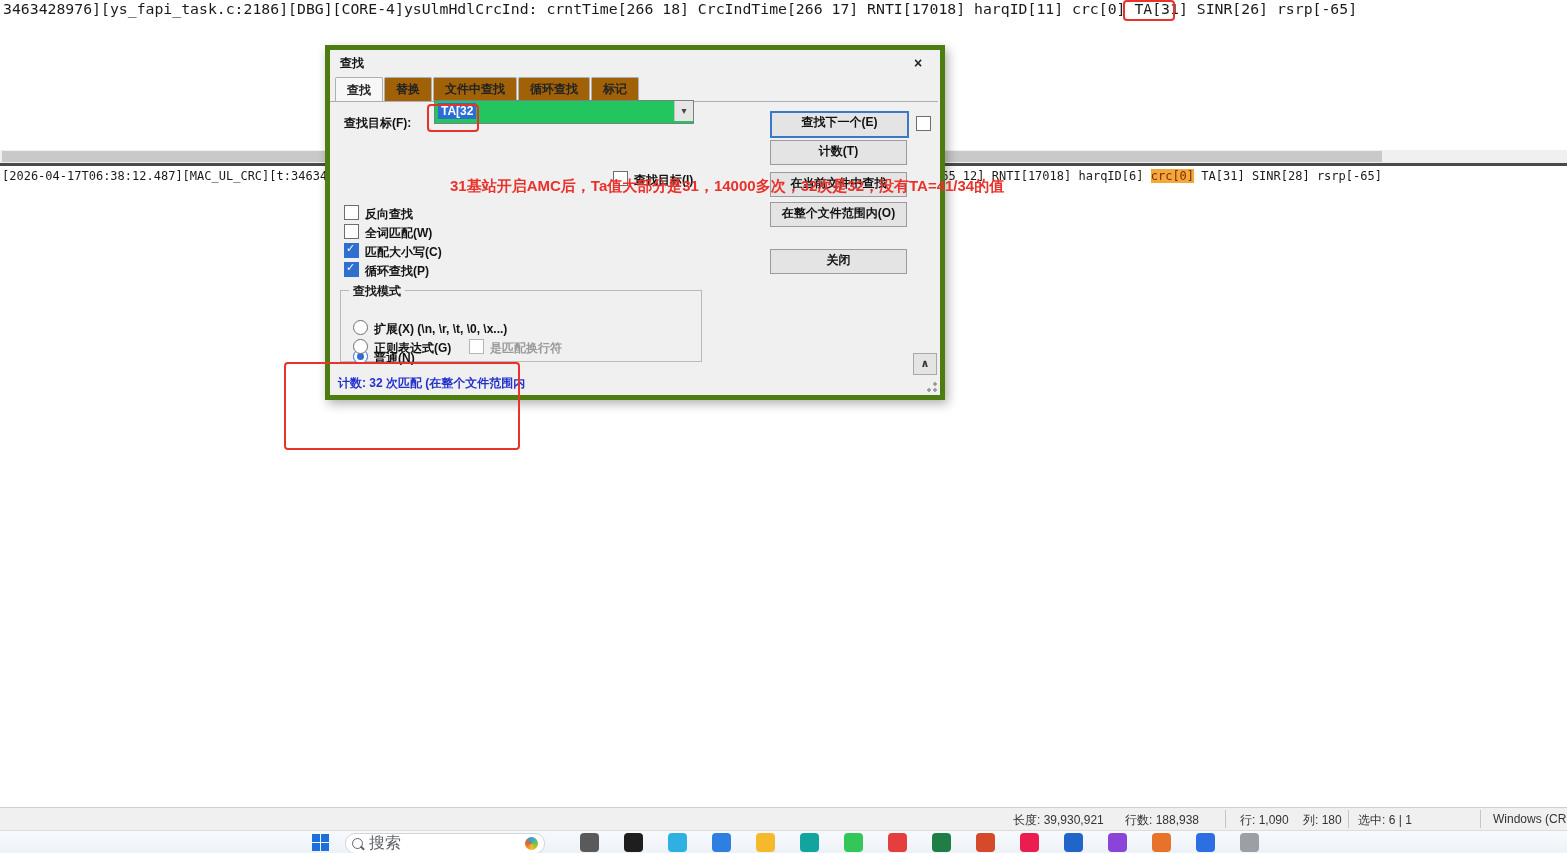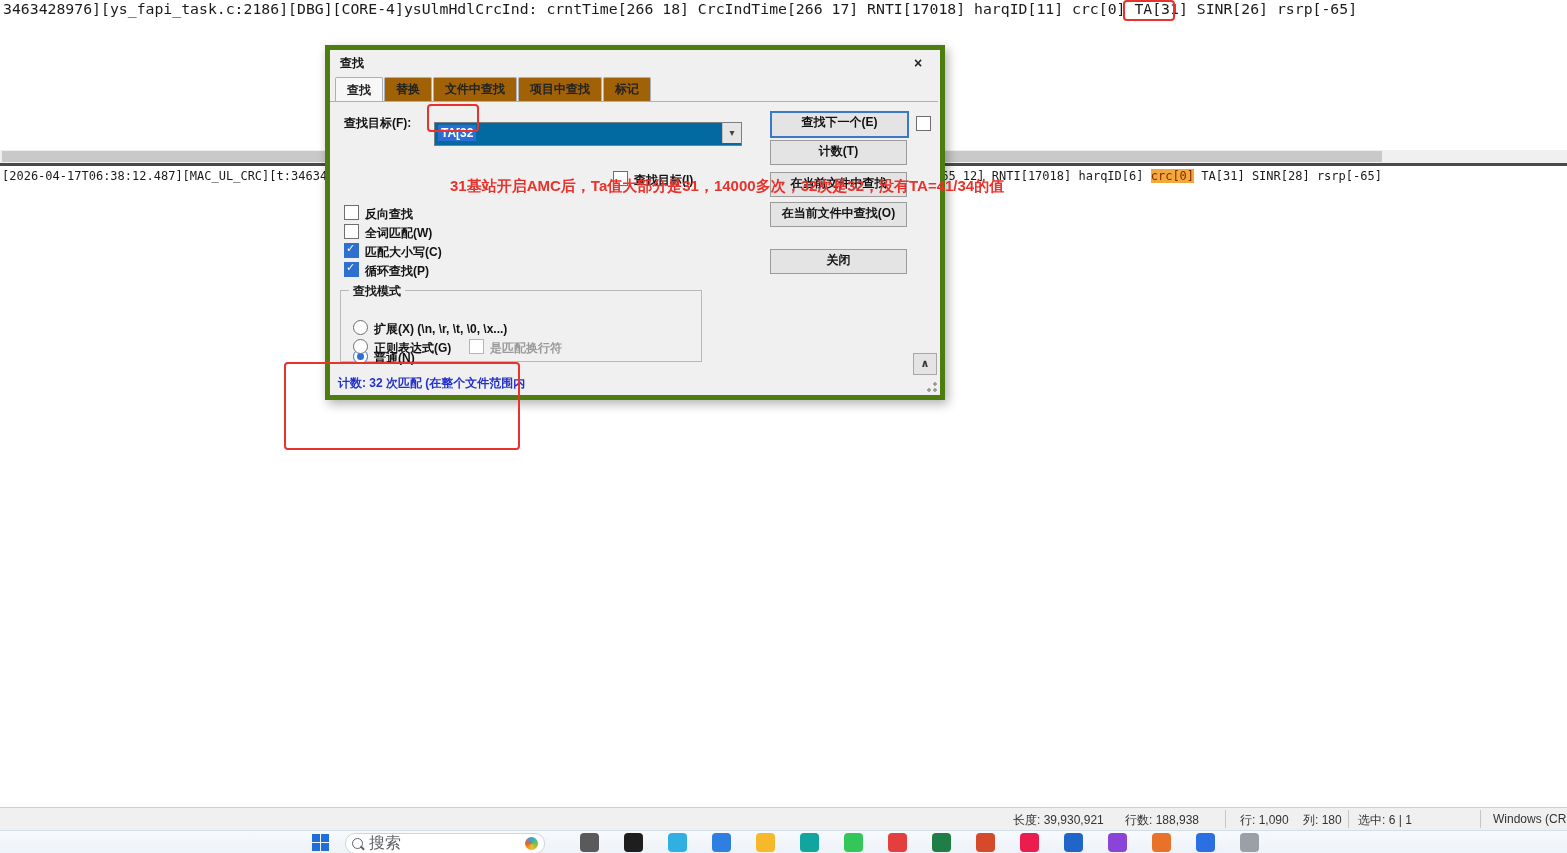--- a/index.html
+++ b/index.html
@@ -22,21 +22,21 @@
        border:5px solid #4d7c0f;box-shadow:3px 4px 10px rgba(0,0,0,.3);z-index:10;font-size:12px;font-weight:bold;}
   .dlg-title{height:26px;display:flex;align-items:center;padding-left:10px;font-size:12px;color:#111;}
   .dlg-close{position:absolute;top:1px;right:1px;width:42px;height:25px;text-align:center;line-height:25px;
              font-size:14px;color:#222;cursor:pointer;}
   .tabs{position:absolute;left:5px;top:30px;display:flex;align-items:flex-end;height:21px;}
   .tab{padding:3px 11px;border:1px solid #aab0b6;border-bottom:none;background:#a16207;margin-right:1px;
        border-radius:2px 2px 0 0;color:#222;}
   .tab.active{background:#f7f7f7;position:relative;top:1px;padding-top:4px;}
   .tabline{position:absolute;left:0;top:51px;width:608px;height:1px;background:#aab0b6;}
   .lbl{position:absolute;color:#111;}
-  .combo{position:absolute;left:104px;top:72px;width:258px;height:22px;background:#0369a1;border:1px solid #7a7f85;padding-left:48px;}
+  .combo{position:absolute;left:104px;top:50px;width:258px;height:22px;background:#22c55e;border:1px solid #7a7f85;}
   .combo .val{position:absolute;left:3px;top:2px;padding:1px 3px;background:#2a6dd5;color:#fff;}
   .combo .arrow{position:absolute;right:0;top:0;width:18px;height:20px;background:#e6e6e6;border-left:1px solid #c2c2c2;
                 text-align:center;line-height:20px;font-size:10px;color:#444;}
   .btn{position:absolute;width:135px;height:23px;background:#e4e4e4;border:1px solid #9b9b9b;
        text-align:center;line-height:21px;color:#111;cursor:pointer;}
   .btn.default{border:2px solid #3c78c8;line-height:19px;}
   .cb{display:inline-block;width:13px;height:13px;border:1px solid #6e6e6e;background:#fff;vertical-align:-2px;margin-right:6px;position:relative;}
   .cb.on{background:#2f6fd0;border-color:#2f6fd0;}
   .cb.on::after{content:"✓";position:absolute;left:1px;top:-2px;color:#fff;font-size:11px;}
   .rb{display:inline-block;width:13px;height:13px;border:1px solid #6e6e6e;border-radius:50%;background:#fff;vertical-align:-2px;margin-right:6px;position:relative;}
@@ -95,39 +95,39 @@
 
   <div class="pane2"><div class="row">[2026-04-17T06:38:12.487][MAC_UL_CRC][t:3463428976][ys_fapi_task.c:2186][DBG][CORE-4]ysUlmHdlCrcInd: crntTime[265 13] CrcIndTime[265 12] RNTI[17018] harqID[6] <span class="crc">crc[0]</span> TA[31] SINR[28] rsrp[-65]</div></div>
 
   <div class="dlg">
     <div class="dlg-title">查找</div>
     <div class="dlg-close">×</div>
     <div class="tabs">
         <div class="tab active">查找</div>
         <div class="tab">替换</div>
         <div class="tab">文件中查找</div>
-        <div class="tab">项目中查找</div>
+        <div class="tab">循环查找</div>
         <div class="tab">标记</div>
       </div>
     <div class="tabline"></div>
 
     <div class="lbl" style="left:14px;top:65px;">查找目标(F):</div>
     <div class="combo">
       <span class="val">TA[32</span>
       <span class="arrow">▾</span>
     </div>
     <div class="btn default" style="left:440px;top:61px;">查找下一个(E)</div>
     <span class="cb" style="position:absolute;left:586px;top:66px;"></span>
     <div class="btn" style="left:440px;top:90px;">计数(T)</div>
 
     <div class="ctl" style="left:283px;top:121px;">
       <span class="cb"></span><span>查找目标(I)</span>
     </div>
     <div class="btn" style="left:440px;top:122px;">在当前文件中查找</div>
-    <div class="btn" style="left:440px;top:152px;">在当前文件中查找(O)</div>
+    <div class="btn" style="left:440px;top:152px;">在整个文件范围内(O)</div>
     <div class="btn" style="left:440px;top:199px;">关闭</div>
 
     <div class="ctl" style="left:14px;top:155px;">
       <span class="cb"></span><span>反向查找</span>
     </div>
     <div class="ctl" style="left:14px;top:174px;">
       <span class="cb"></span><span>全词匹配(W)</span>
     </div>
     <div class="ctl" style="left:14px;top:193px;">
       <span class="cb on"></span><span>匹配大小写(C)</span>

